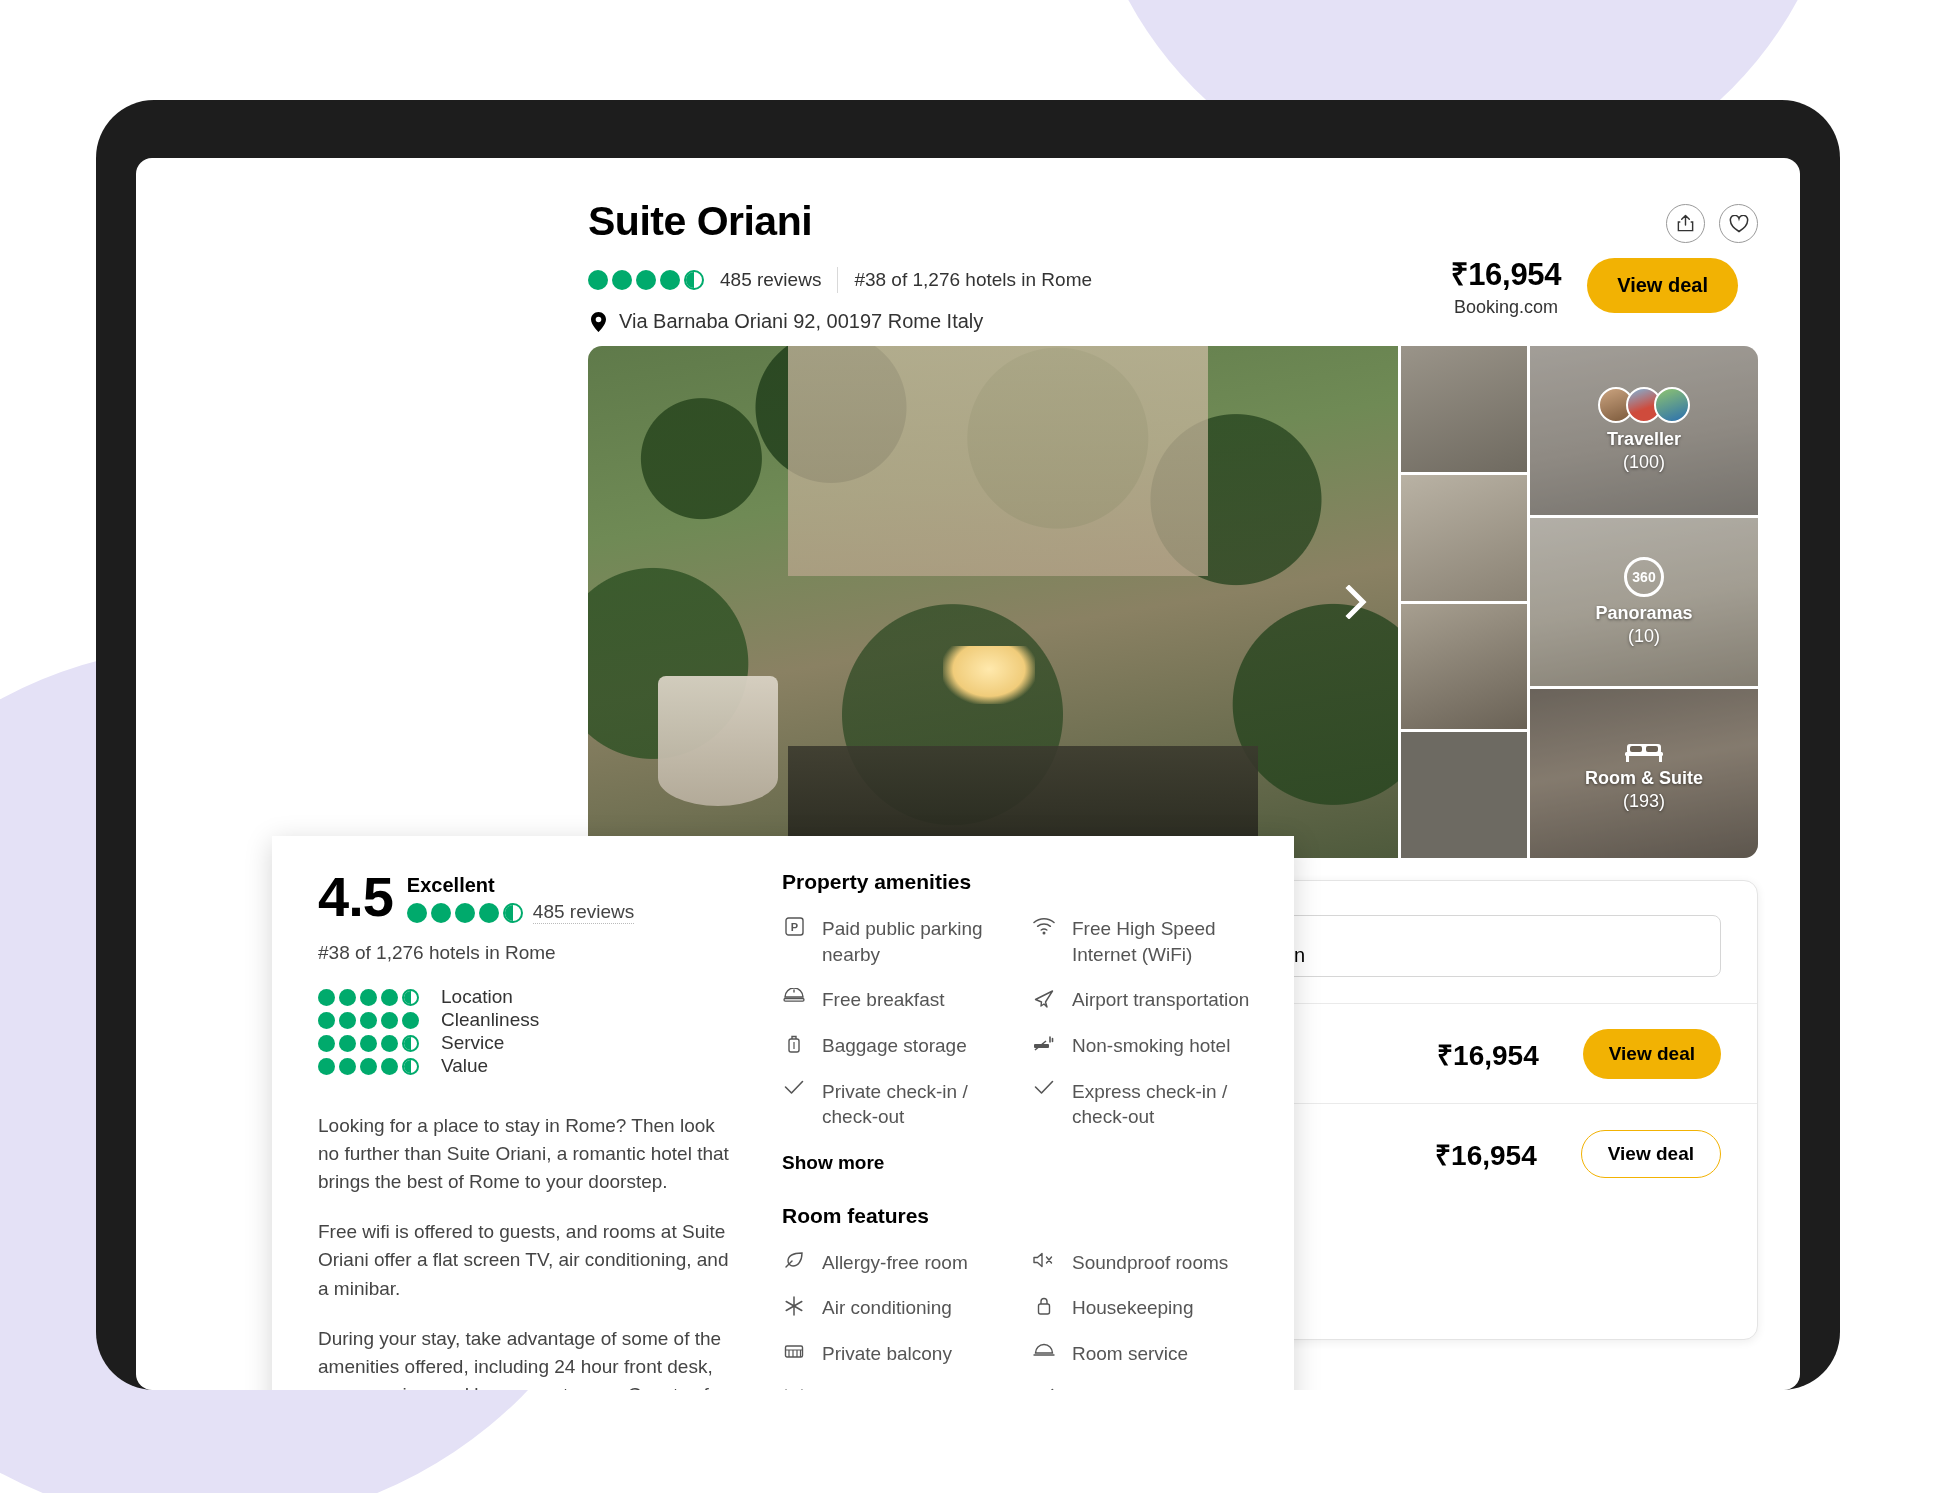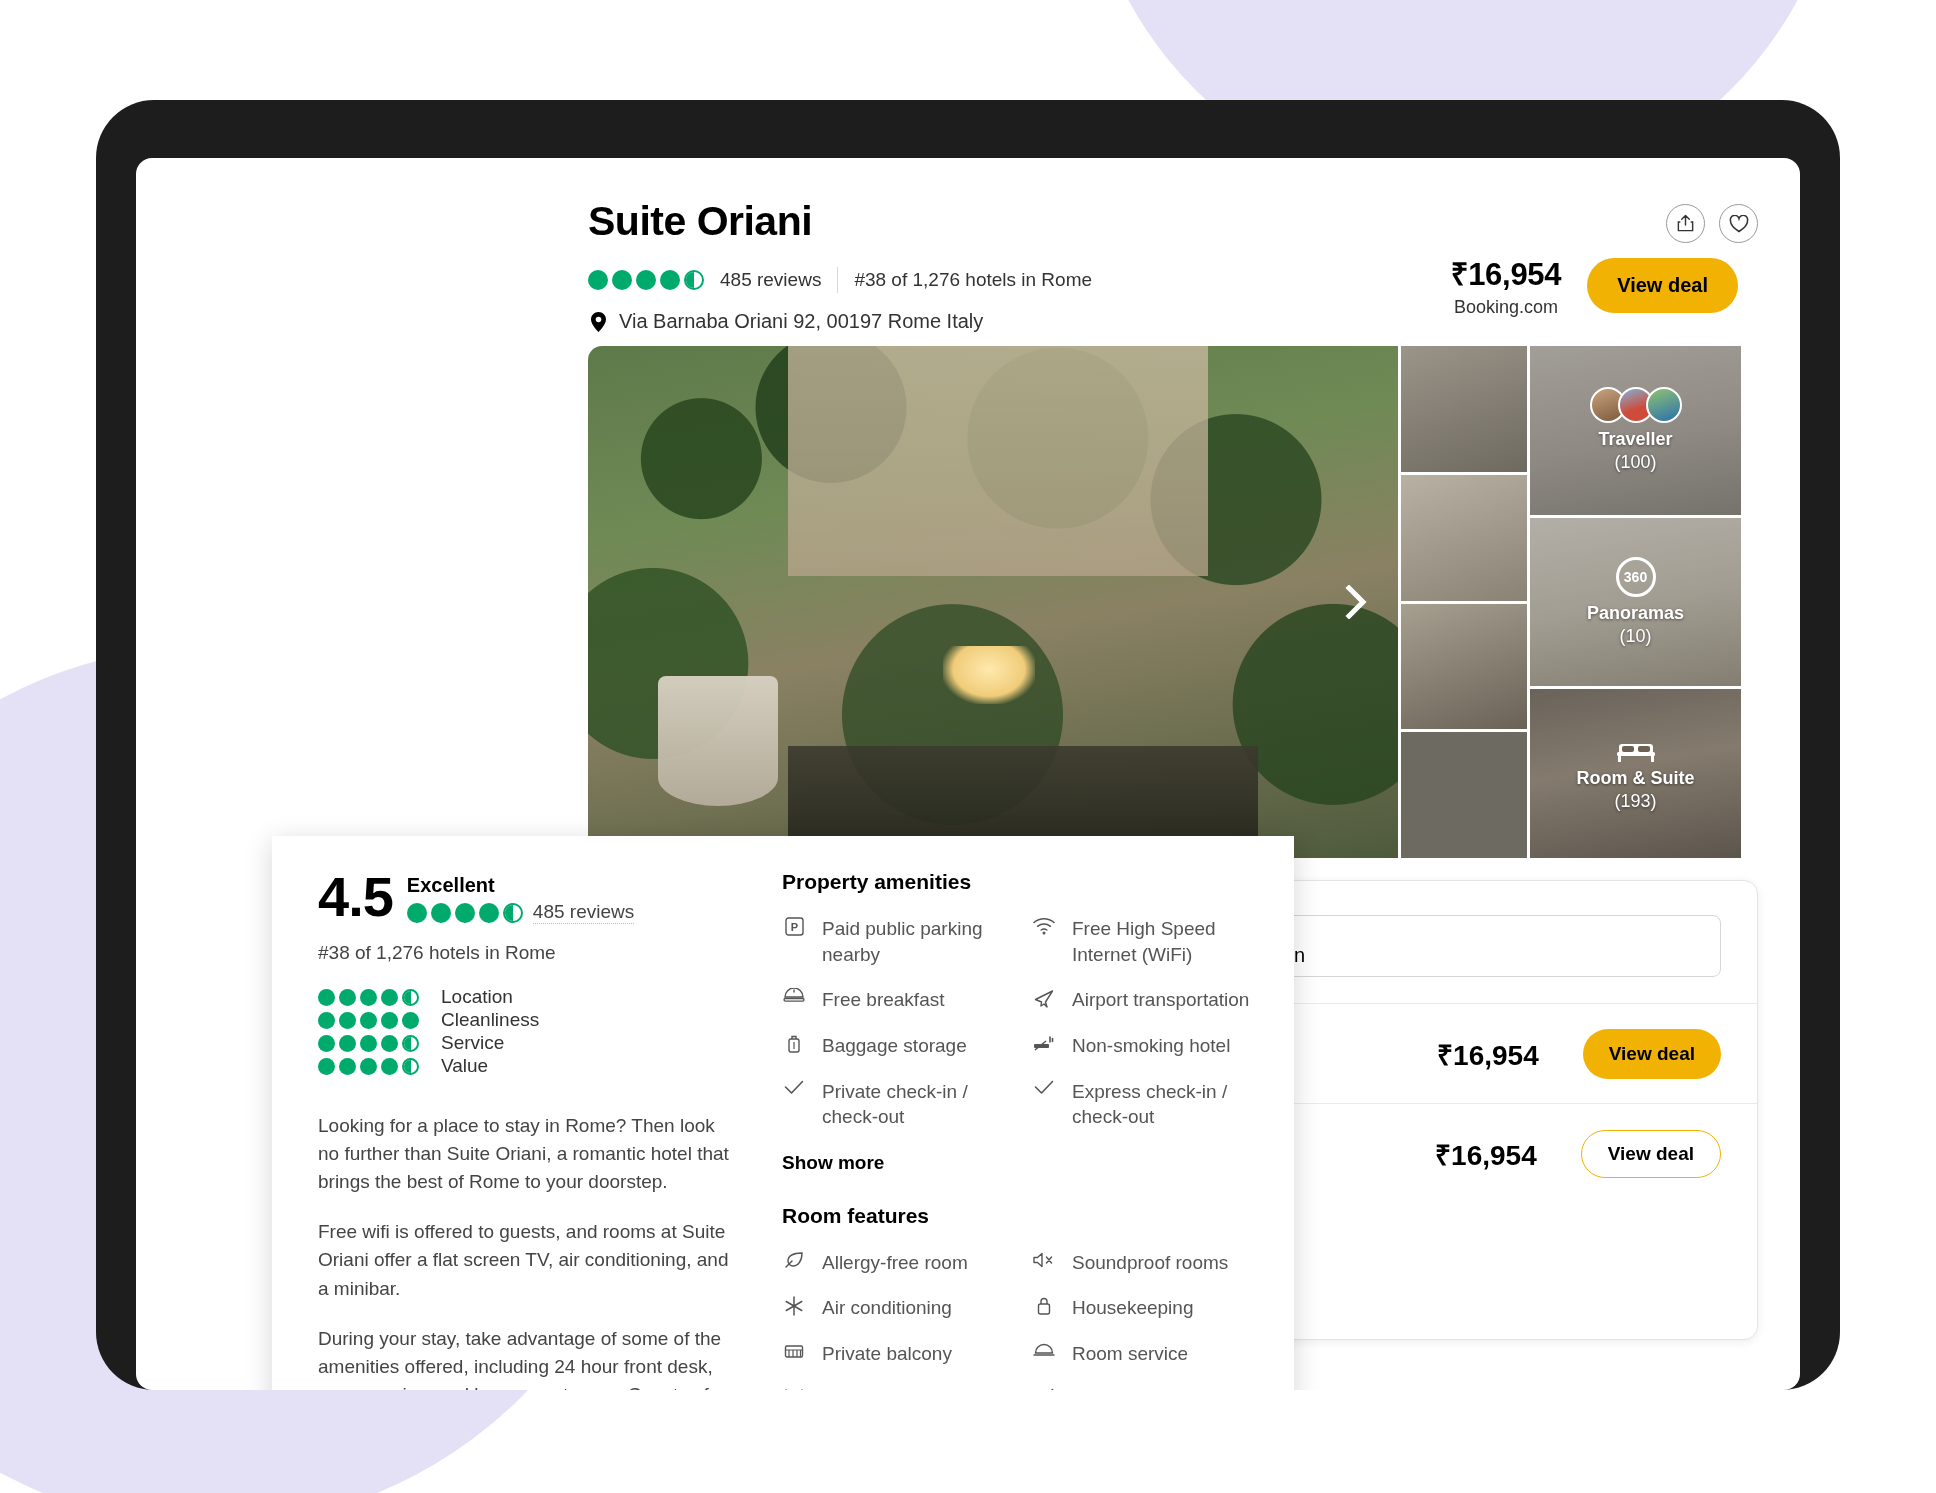--- a/index.html
+++ b/index.html
@@ -112,21 +112,21 @@
     cursor:pointer;
   }
 
   .thumbs-mid { width:126px; display:flex; flex-direction:column; gap:3px; }
   .thumbs-mid .tm { flex:1; background:#6d6a62; }
   .thumbs-mid .tm:nth-child(1){background:linear-gradient(160deg,#9a9489,#6f6a60);}
   .thumbs-mid .tm:nth-child(2){background:linear-gradient(160deg,#b9b2a4,#8a8274);}
   .thumbs-mid .tm:nth-child(3){background:linear-gradient(160deg,#a79f90,#6a6256);}
   .thumbs-mid .tm:nth-child(4){background:linear-gradient(160deg,#8e8677,#55four);}
 
-  .thumbs-right { width:211px; display:flex; flex-direction:column; gap:3px; }
+  .thumbs-right { width:228px; display:flex; flex-direction:column; gap:3px; }
   .tcard {
     position:relative; flex:1; overflow:hidden;
     display:flex; flex-direction:column; align-items:center; justify-content:center;
     color:#fff; text-align:center;
   }
   .tcard .bg { position:absolute; inset:0; }
   .tcard .shade { position:absolute; inset:0; background:rgba(60,60,60,0.30); }
   .tcard .lbl { position:relative; font-size:18px; font-weight:bold; text-shadow:0 1px 3px rgba(0,0,0,.5); }
   .tcard .cnt { position:relative; font-size:18px; text-shadow:0 1px 3px rgba(0,0,0,.5); margin-top:2px;}
   .tc1 .bg{background:linear-gradient(170deg,#cfc9c0 0%,#b3aca2 55%,#8f8a82 100%);}

